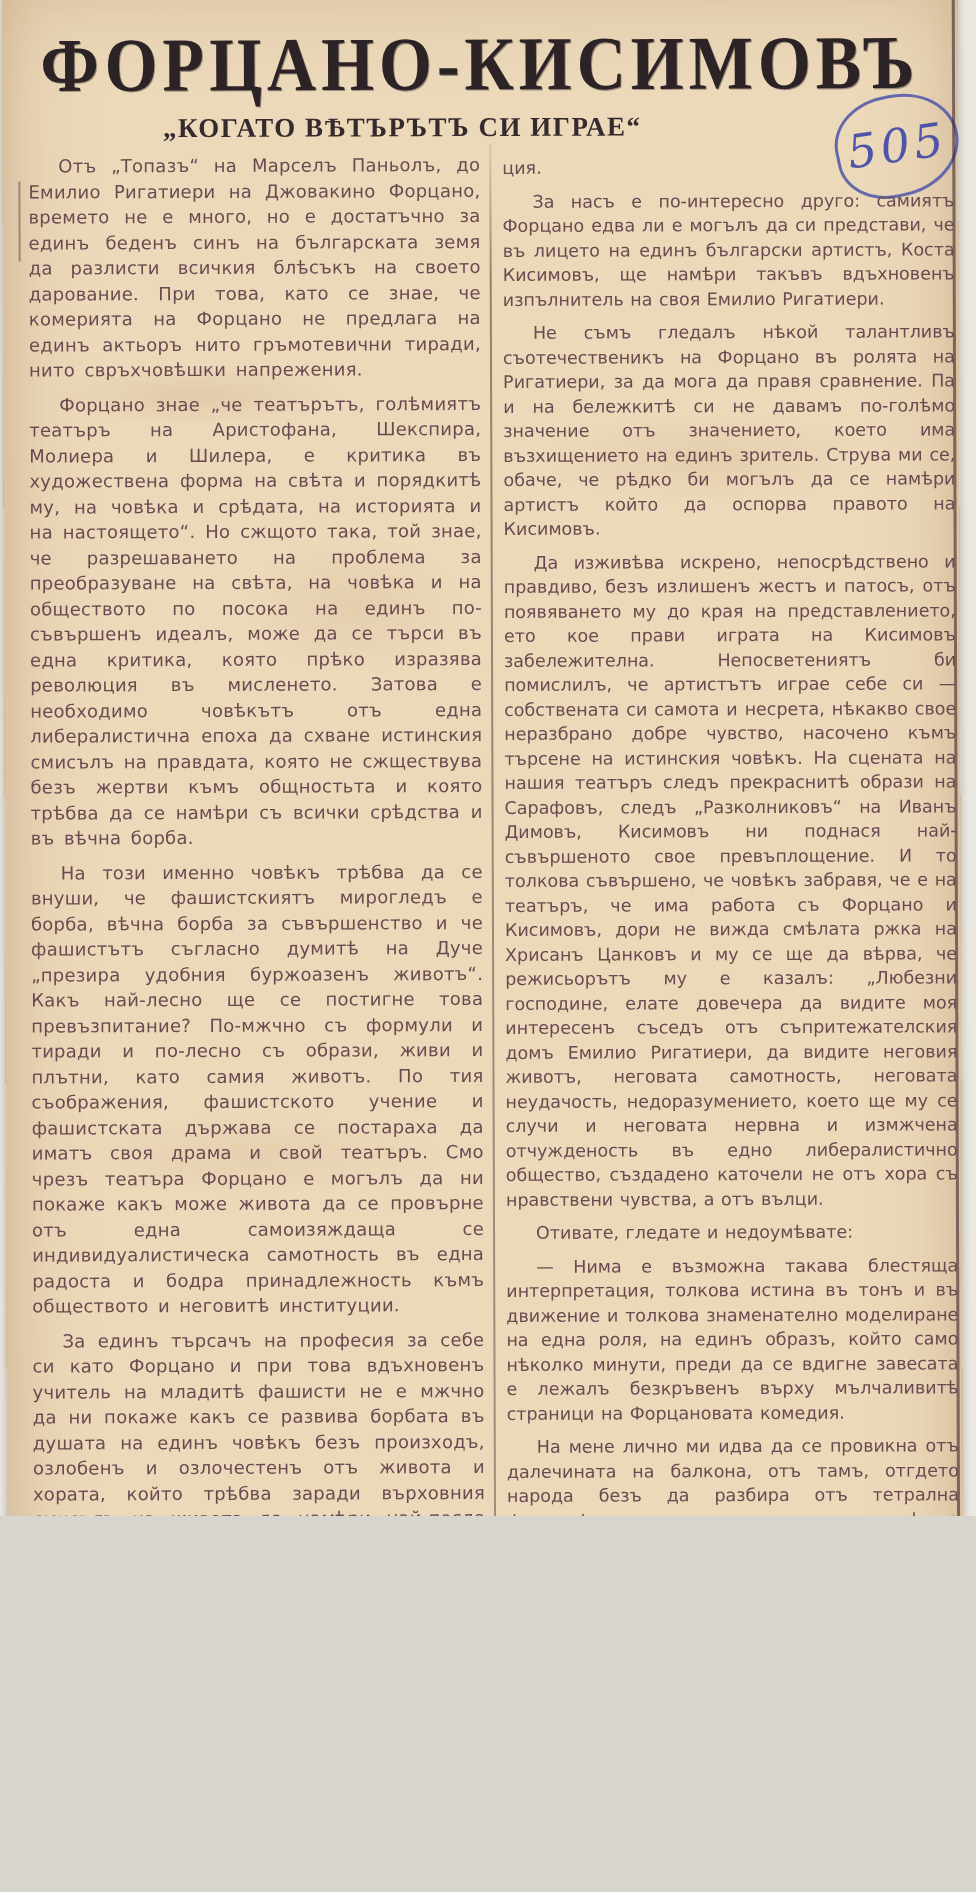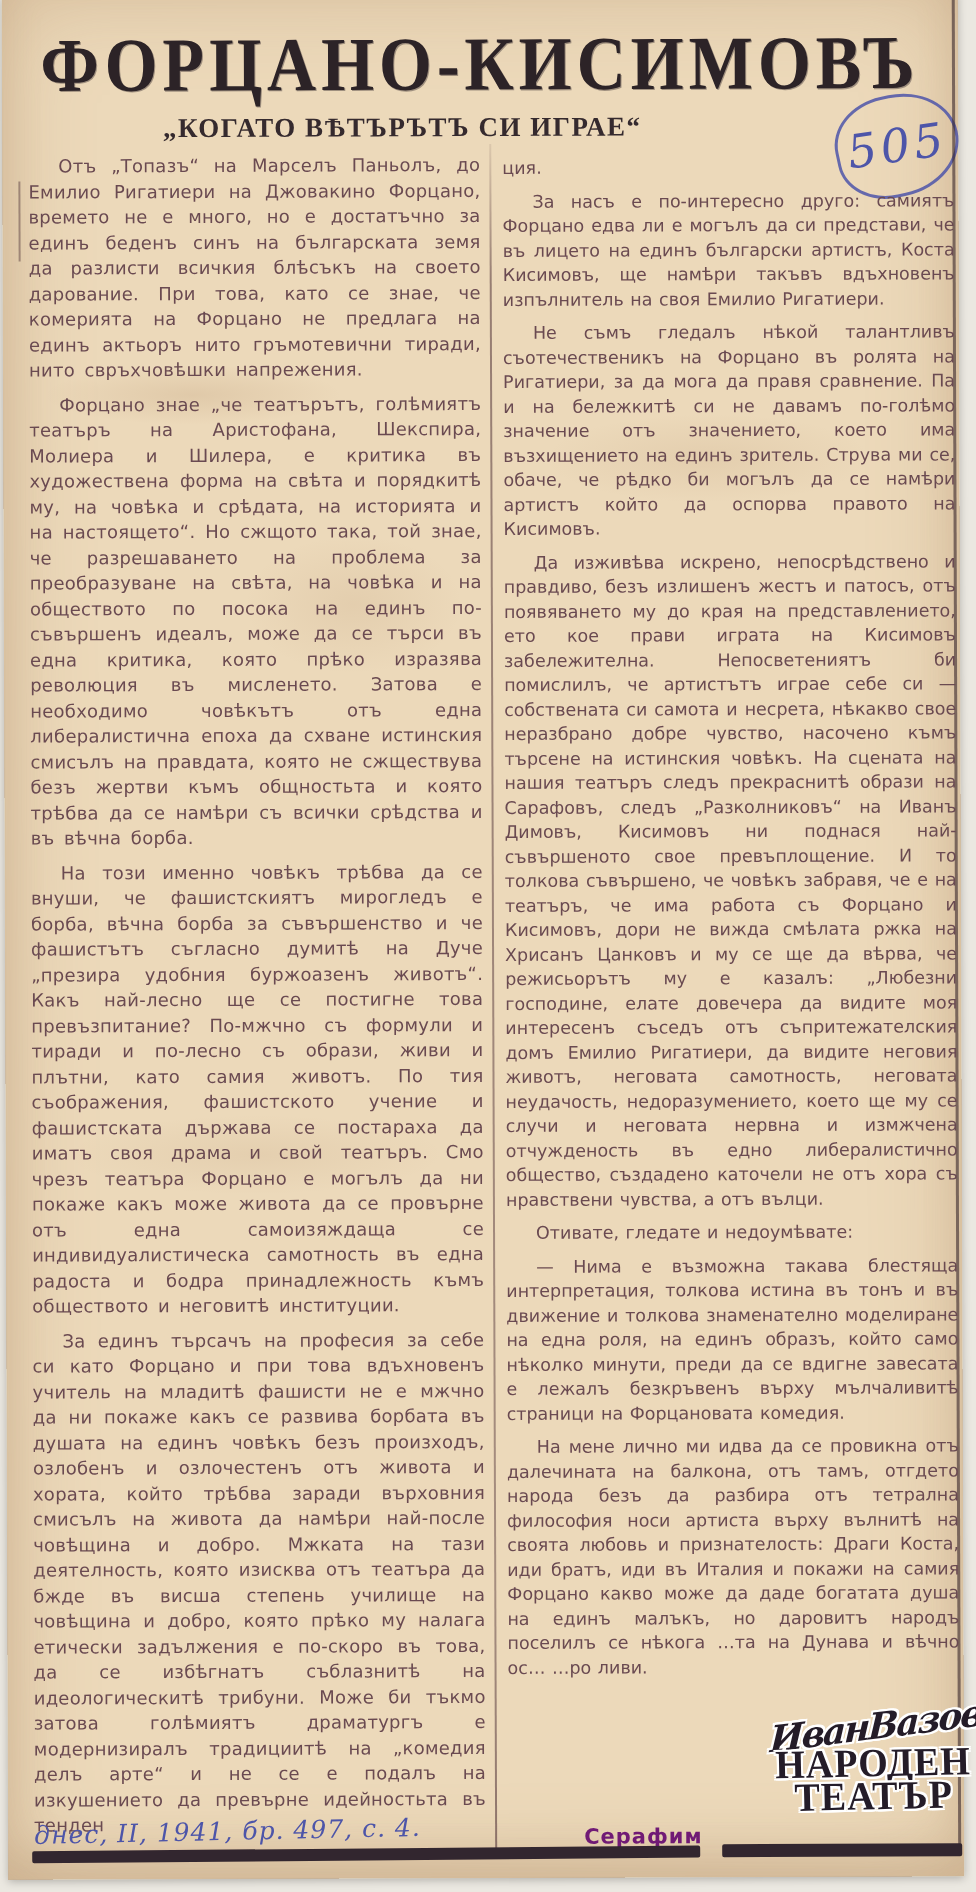--- a/index.html
+++ b/index.html
@@ -1,16 +1,16 @@
 <!DOCTYPE html>
 <html><head>
 <meta charset="utf-8">
 <style>
   html,body{margin:0;padding:0;background:#d8d5cf;}
-  #canvas{position:relative;width:976px;height:1892px;background:#ebe8e1;overflow:hidden;
+  #canvas{position:relative;width:976px;height:1516px;background:#ebe8e1;overflow:hidden;
           font-family:"DejaVu Sans",sans-serif;}
   .paper{position:absolute;left:5px;top:-6px;width:956px;height:1884px;background:#ecd9ba;
          transform:rotate(-0.2deg);
          box-shadow: inset 0 0 90px rgba(165,125,85,.33), inset 0 -25px 40px rgba(150,110,75,.18), 0 2px 8px rgba(0,0,0,.25);}
   .stain{position:absolute;border-radius:50%;pointer-events:none;}
   .stain.s1{left:40px;top:370px;width:300px;height:60px;background:radial-gradient(ellipse,rgba(150,105,65,.14),transparent 70%);}
   .stain.s2{left:240px;top:540px;width:220px;height:140px;background:radial-gradient(ellipse,rgba(150,105,65,.10),transparent 70%);}
   .stain.s3{left:540px;top:420px;width:330px;height:90px;background:radial-gradient(ellipse,rgba(150,105,65,.10),transparent 70%);}
   .stain.s4{left:60px;top:1120px;width:380px;height:80px;background:radial-gradient(ellipse,rgba(150,105,65,.09),transparent 70%);}
 

